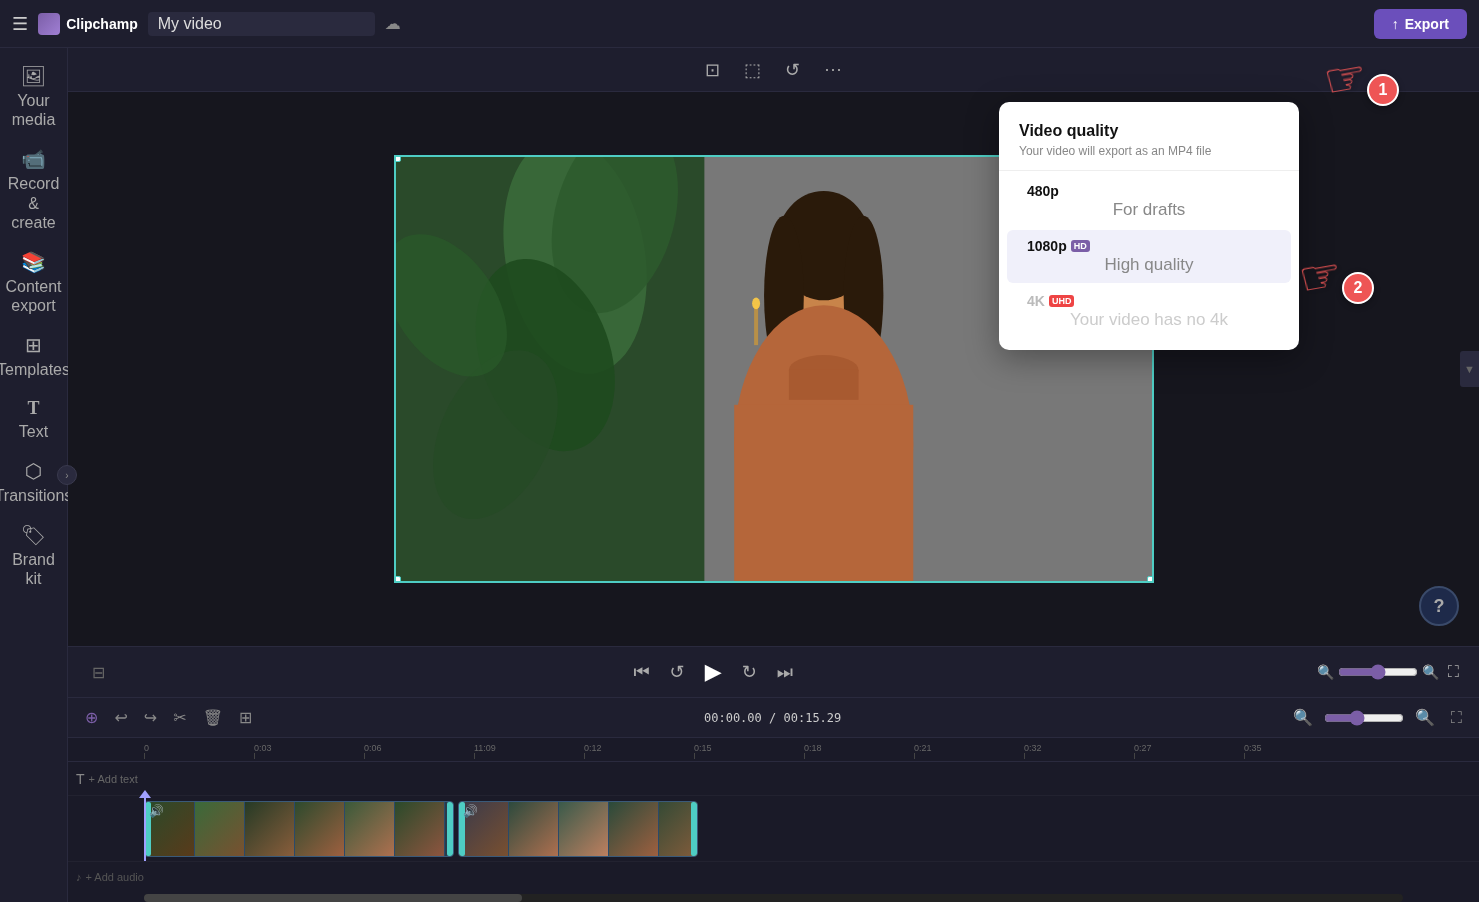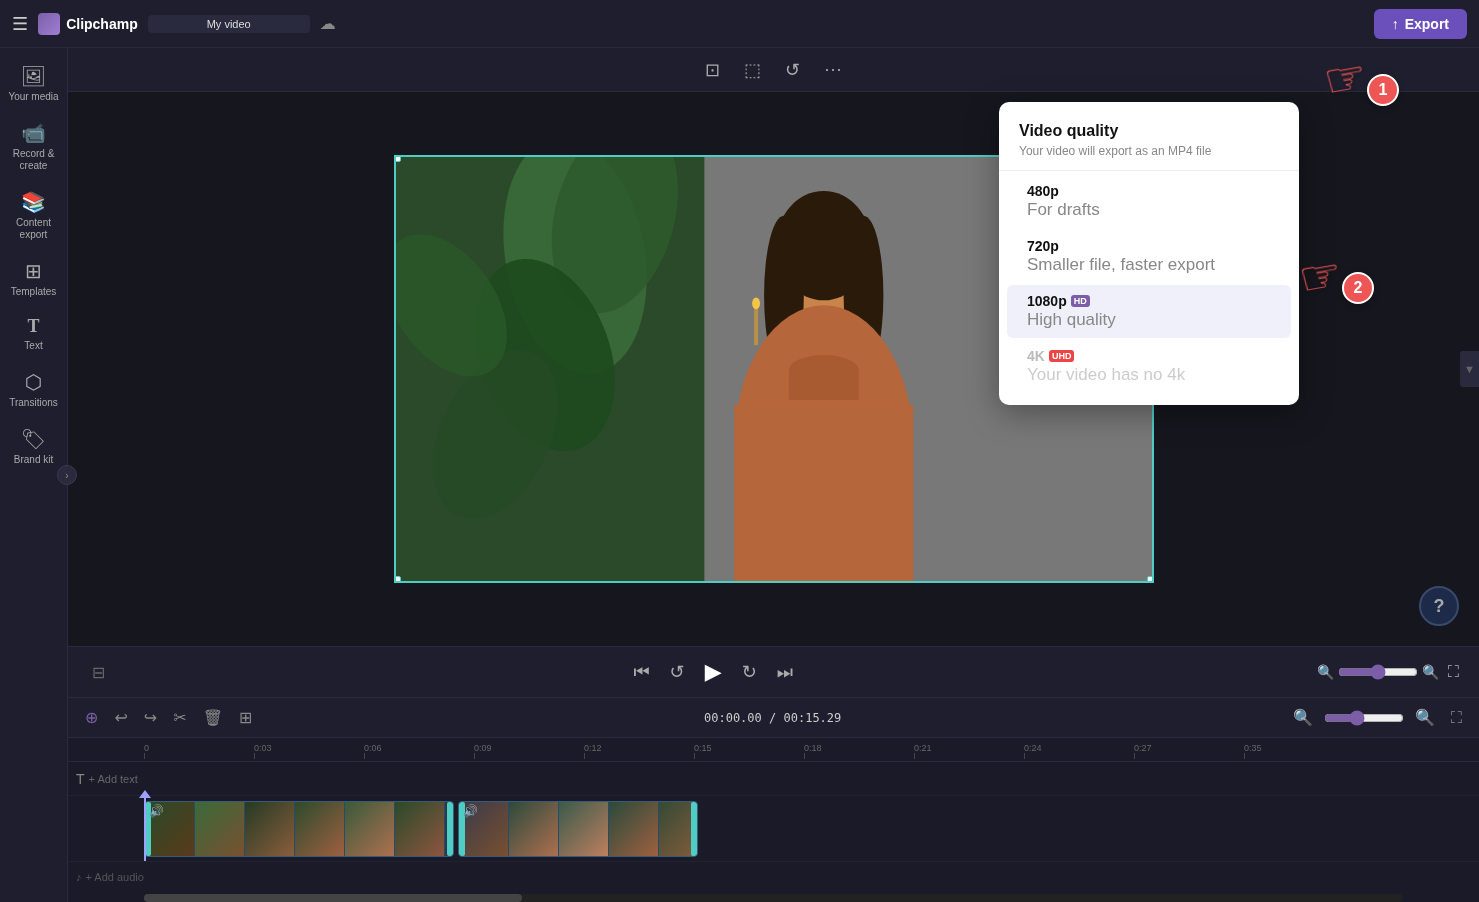--- a/index.html
+++ b/index.html
@@ -14,21 +14,21 @@
       padding: 0 12px;
       border-bottom: 1px solid #2a2a3e;
       flex-shrink: 0;
       justify-content: space-between;
     }
     .topbar-left { display: flex; align-items: center; gap: 10px; }
     .hamburger-icon { color: #ccc; font-size: 18px; cursor: pointer; }
     .logo-area { display: flex; align-items: center; gap: 6px; }
     .logo-icon { width: 22px; height: 22px; background: linear-gradient(135deg, #7b5ea7, #a07fd4); border-radius: 4px; }
     .logo-text { color: #fff; font-size: 14px; font-weight: 600; }
-    .project-name { background: #2a2a3e; color: #ccc; border: none; border-radius: 4px; padding: 3px 10px; font-size: 11px; color: #ddd; text-align: center; }
+    .project-name { background: #2a2a3e; color: #ccc; border: none; border-radius: 4px; padding: 3px 10px; font-size: 16px; color: #ddd; }
     .cloud-icon { color: #888; font-size: 16px; }
     .topbar-right { display: flex; align-items: center; }
     .export-btn {
       background: #6b4fbb;
       color: #fff;
       border: none;
       border-radius: 6px;
       padding: 7px 18px;
       font-size: 14px;
       font-weight: 600;
@@ -64,21 +64,21 @@
       align-items: center;
       justify-content: center;
       width: 60px;
       padding: 8px 4px;
       border-radius: 6px;
       cursor: pointer;
       color: #aaa;
       gap: 3px;
     }
     .sidebar-item .si-icon { font-size: 20px; }
-    .sidebar-item .si-label { font-size: 10px; text-align: center; line-height: 1.2; }
+    .sidebar-item .si-label { font-size: 16px; text-align: center; line-height: 1.2; }
     .sidebar-expand {
       position: absolute;
       right: -10px;
       top: 50%;
       transform: translateY(-50%);
       background: #2a2a3e;
       border: 1px solid #3a3a4e;
       border-radius: 50%;
       width: 20px;
       height: 20px;
@@ -360,20 +360,21 @@
       color: #888;
       padding: 0 20px 12px 20px;
       border-bottom: 1px solid #eee;
       margin-bottom: 4px;
     }
     .qp-option {
       padding: 8px 20px;
       cursor: pointer;
       border-radius: 6px;
       margin: 2px 8px;
+      text-align: center;
     }
     .qp-option.highlighted { background: #f0f0fa; }
     .qp-option-title {
       font-size: 14px;
       font-weight: 600;
       color: #111;
       display: flex;
       align-items: center;
       gap: 4px;
     }
@@ -654,41 +655,41 @@
           </div>
           <div class="ruler-mark">
             <span class="ruler-mark-label">0:03</span>
             <div class="ruler-mark-line"></div>
           </div>
           <div class="ruler-mark">
             <span class="ruler-mark-label">0:06</span>
             <div class="ruler-mark-line"></div>
           </div>
           <div class="ruler-mark">
-            <span class="ruler-mark-label">0:09</span>
+            <span class="ruler-mark-label">11:09</span>
             <div class="ruler-mark-line"></div>
           </div>
           <div class="ruler-mark">
             <span class="ruler-mark-label">0:12</span>
             <div class="ruler-mark-line"></div>
           </div>
           <div class="ruler-mark">
             <span class="ruler-mark-label">0:15</span>
             <div class="ruler-mark-line"></div>
           </div>
           <div class="ruler-mark">
             <span class="ruler-mark-label">0:18</span>
             <div class="ruler-mark-line"></div>
           </div>
           <div class="ruler-mark">
             <span class="ruler-mark-label">0:21</span>
             <div class="ruler-mark-line"></div>
           </div>
           <div class="ruler-mark">
-            <span class="ruler-mark-label">0:24</span>
+            <span class="ruler-mark-label">0:32</span>
             <div class="ruler-mark-line"></div>
           </div>
           <div class="ruler-mark">
             <span class="ruler-mark-label">0:27</span>
             <div class="ruler-mark-line"></div>
           </div>
           <div class="ruler-mark">
             <span class="ruler-mark-label">0:35</span>
             <div class="ruler-mark-line"></div>
           </div>
@@ -751,24 +752,20 @@
     </div>
 
     <div class="quality-popup">
       <div class="qp-title">Video quality</div>
       <div class="qp-subtitle">Your video will export as an MP4 file</div>
 
       <div class="qp-option">
         <div class="qp-option-title">480p</div>
         <div class="qp-option-sub">For drafts</div>
       </div>
-      <div class="qp-option">
-        <div class="qp-option-title">720p</div>
-        <div class="qp-option-sub">Smaller file, faster export</div>
-      </div>
       <div class="qp-option highlighted">
         <div class="qp-option-title">
           1080p <span class="badge">HD</span>
         </div>
         <div class="qp-option-sub">High quality</div>
       </div>
       <div class="qp-option disabled">
         <div class="qp-option-title">
           4K <span class="badge badge-uhd">UHD</span>
         </div>

